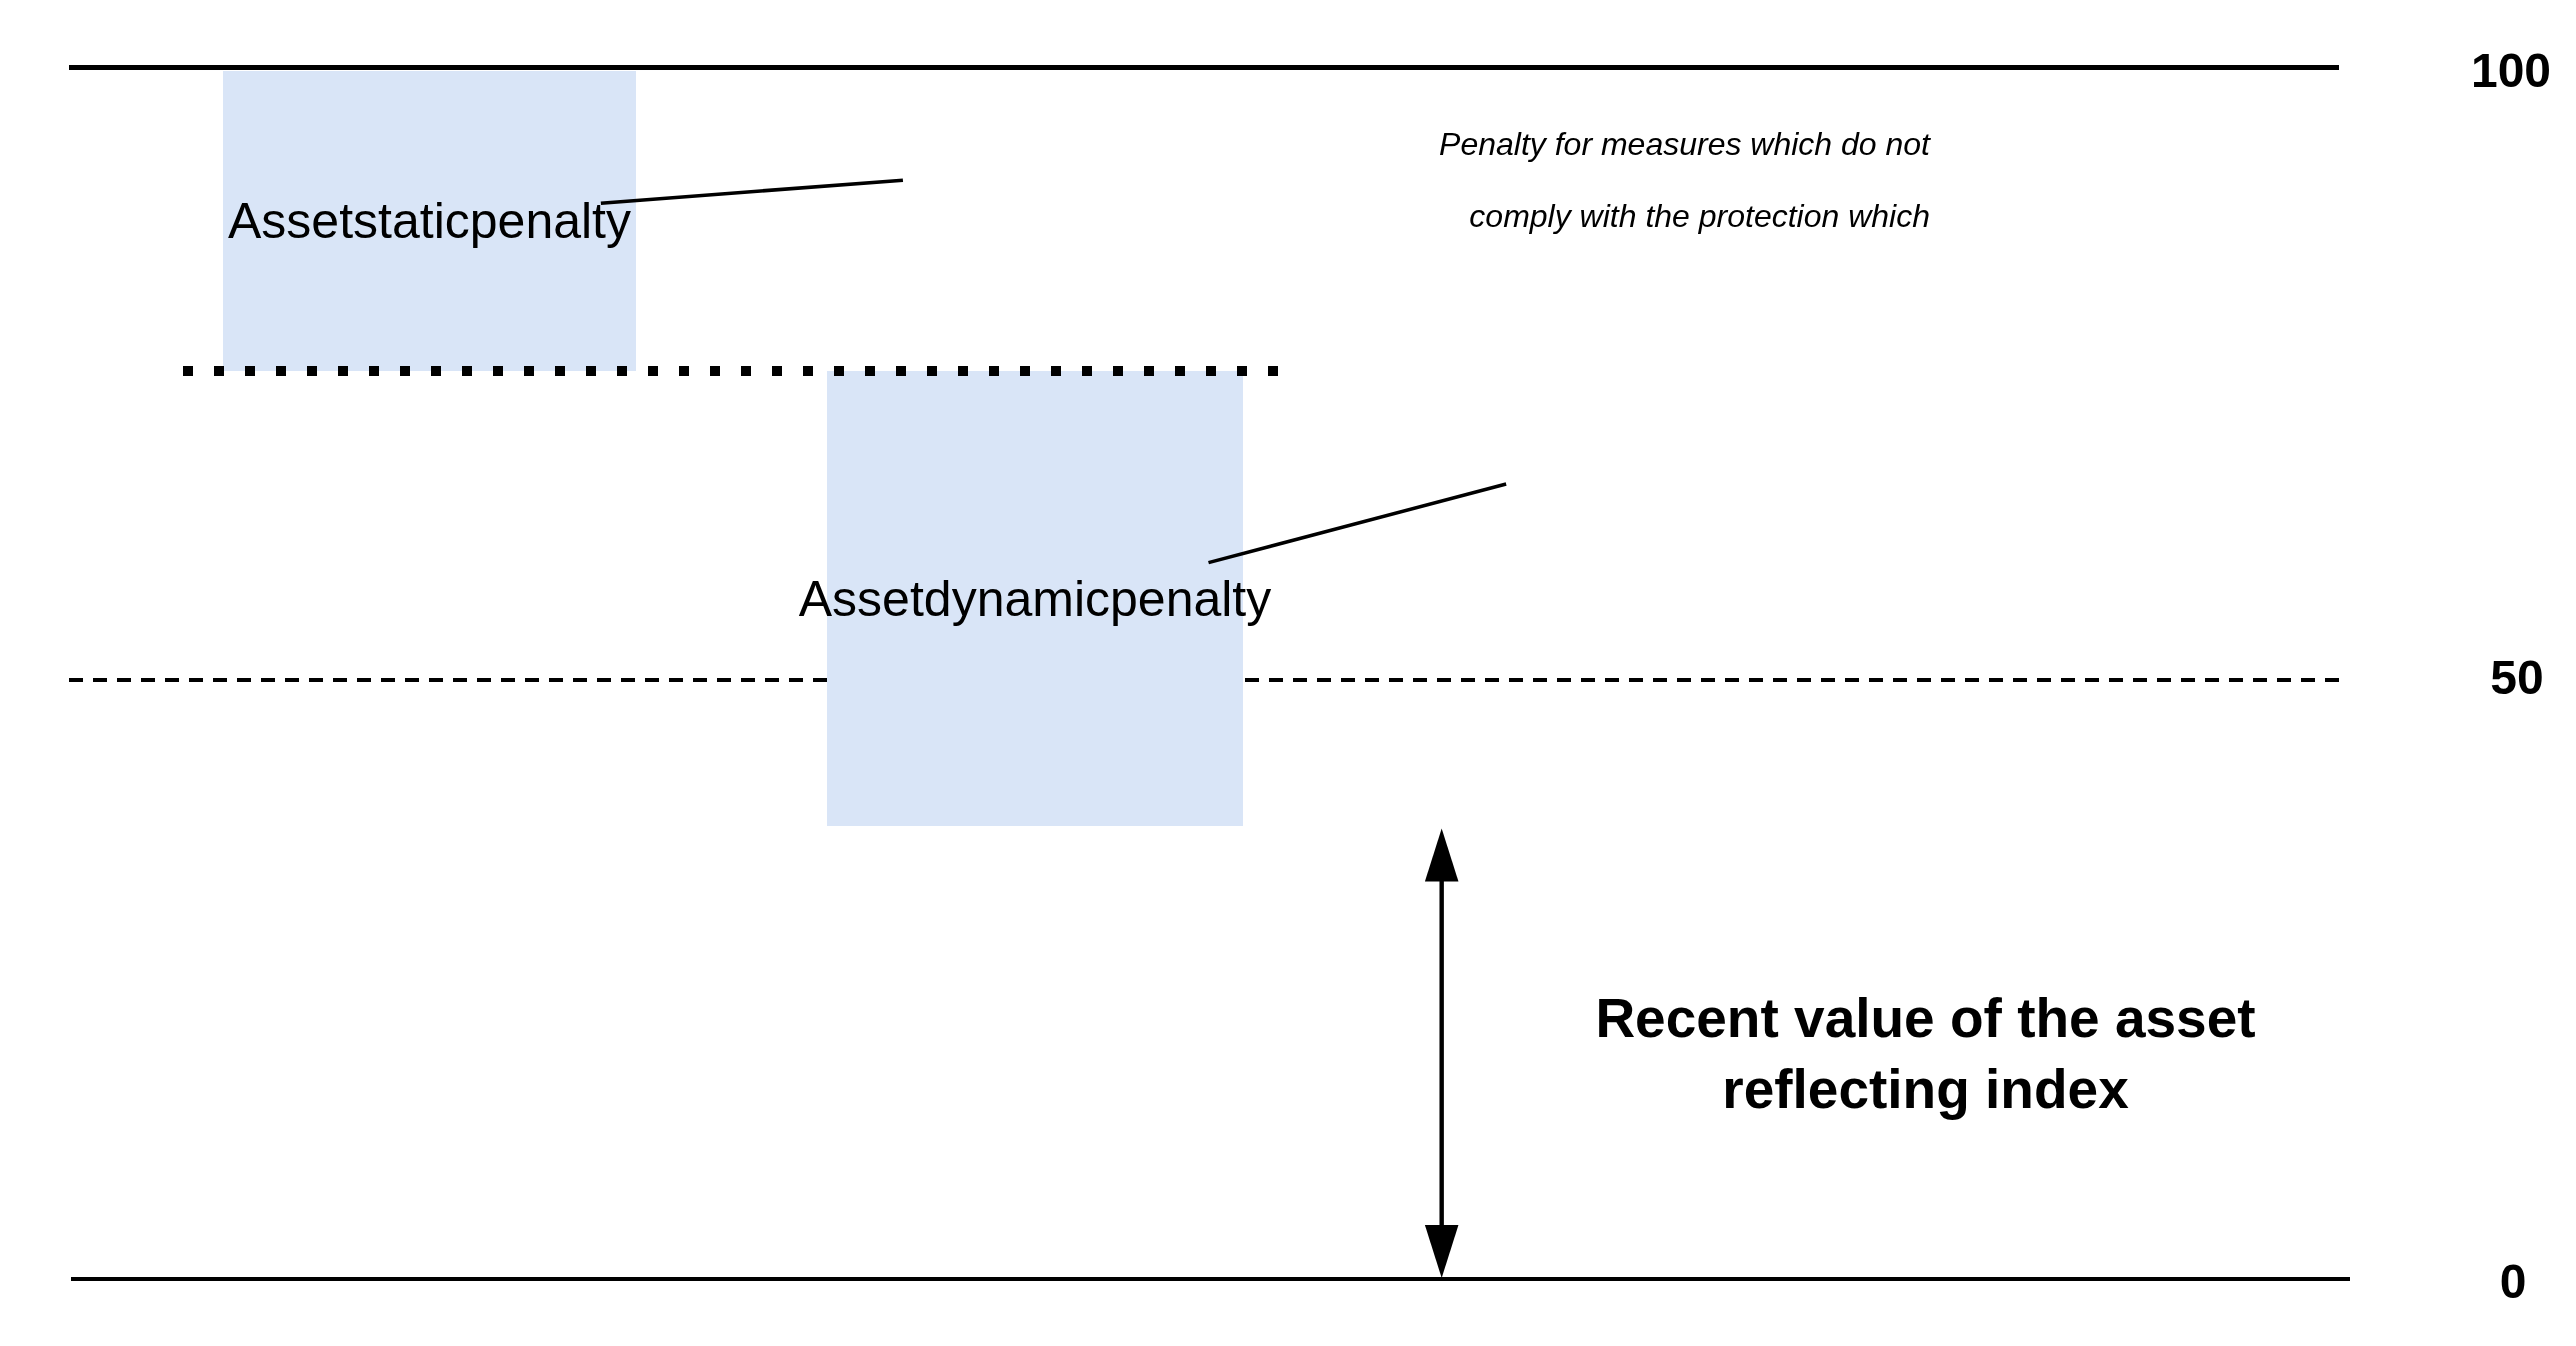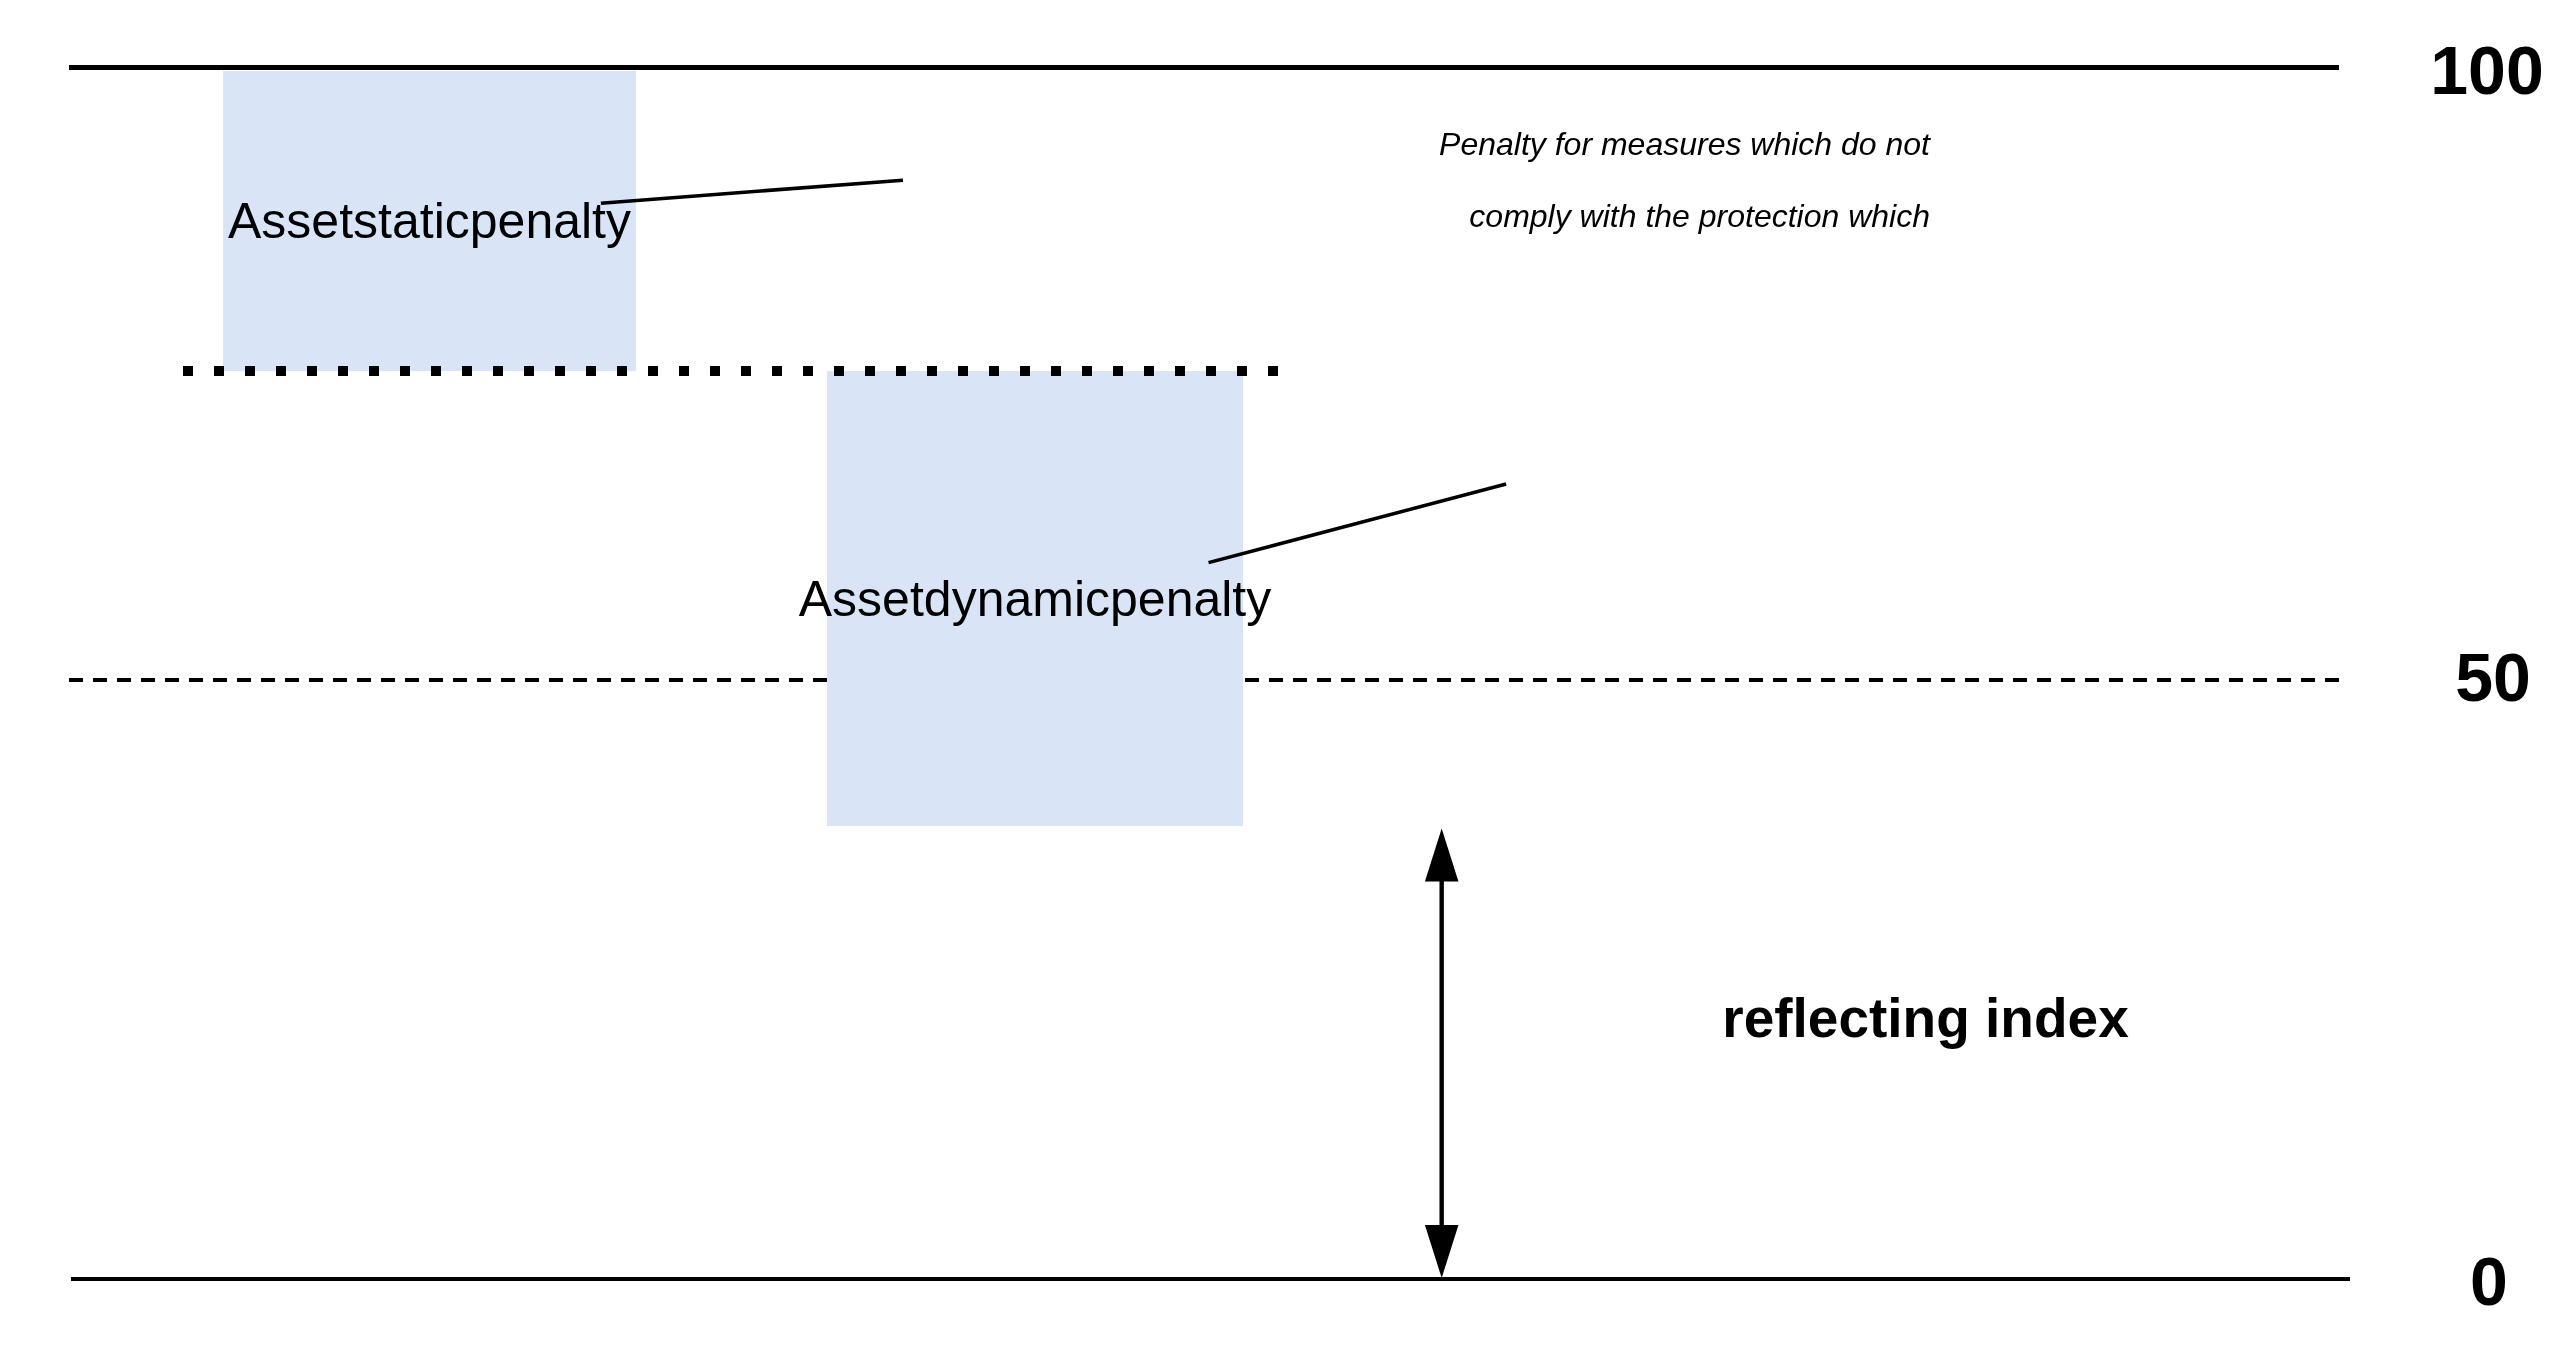--- a/index.html
+++ b/index.html
@@ -53,22 +53,23 @@
 
   #arrow-note {
     position: absolute; left: 1484px; top: 983px; width: 883px;
     text-align: center; font-weight: bold; font-size: 55px; line-height: 71px;
     z-index: 2;
   }
 
   
   .scale-label {
     position: absolute; transform: translate(-50%, -50%);
-    font-weight: bold; font-size: 68px; white-space: nowrap;
+    font-weight: bold; font-size: 48px; white-space: nowrap;
     z-index: 2;
+    margin-left: 24px;
   }
   #label-100 { left: 2487px; top: 70px; }
   #label-50  { left: 2493px; top: 677px; }
   #label-0   { left: 2489px; top: 1281px; }
 
   
   #overlay {
     position: absolute; left: 0; top: 0; width: 2576px; height: 1346px;
     z-index: 4; pointer-events: none;
   }
@@ -96,20 +97,21 @@
     <div>penalty</div>
   </div>
 
   <div id="static-note" class="note">
     <div>Penalty for measures which do not</div>
     <div>comply with the protection which</div>
   </div>
 
 
   <div id="arrow-note">
+    <div>Recent value of the asset</div>
     <div>reflecting index</div>
   </div>
 
   <div id="label-100" class="scale-label">100</div>
   <div id="label-50" class="scale-label">50</div>
   <div id="label-0" class="scale-label">0</div>
 
   <svg id="overlay" viewBox="0 0 2916 1524" xmlns="http://www.w3.org/2000/svg">
     <line x1="680" y1="230" x2="1022" y2="204" stroke="#000000" stroke-width="4"></line>
     <line x1="1368" y1="637" x2="1705" y2="548" stroke="#000000" stroke-width="4"></line>

